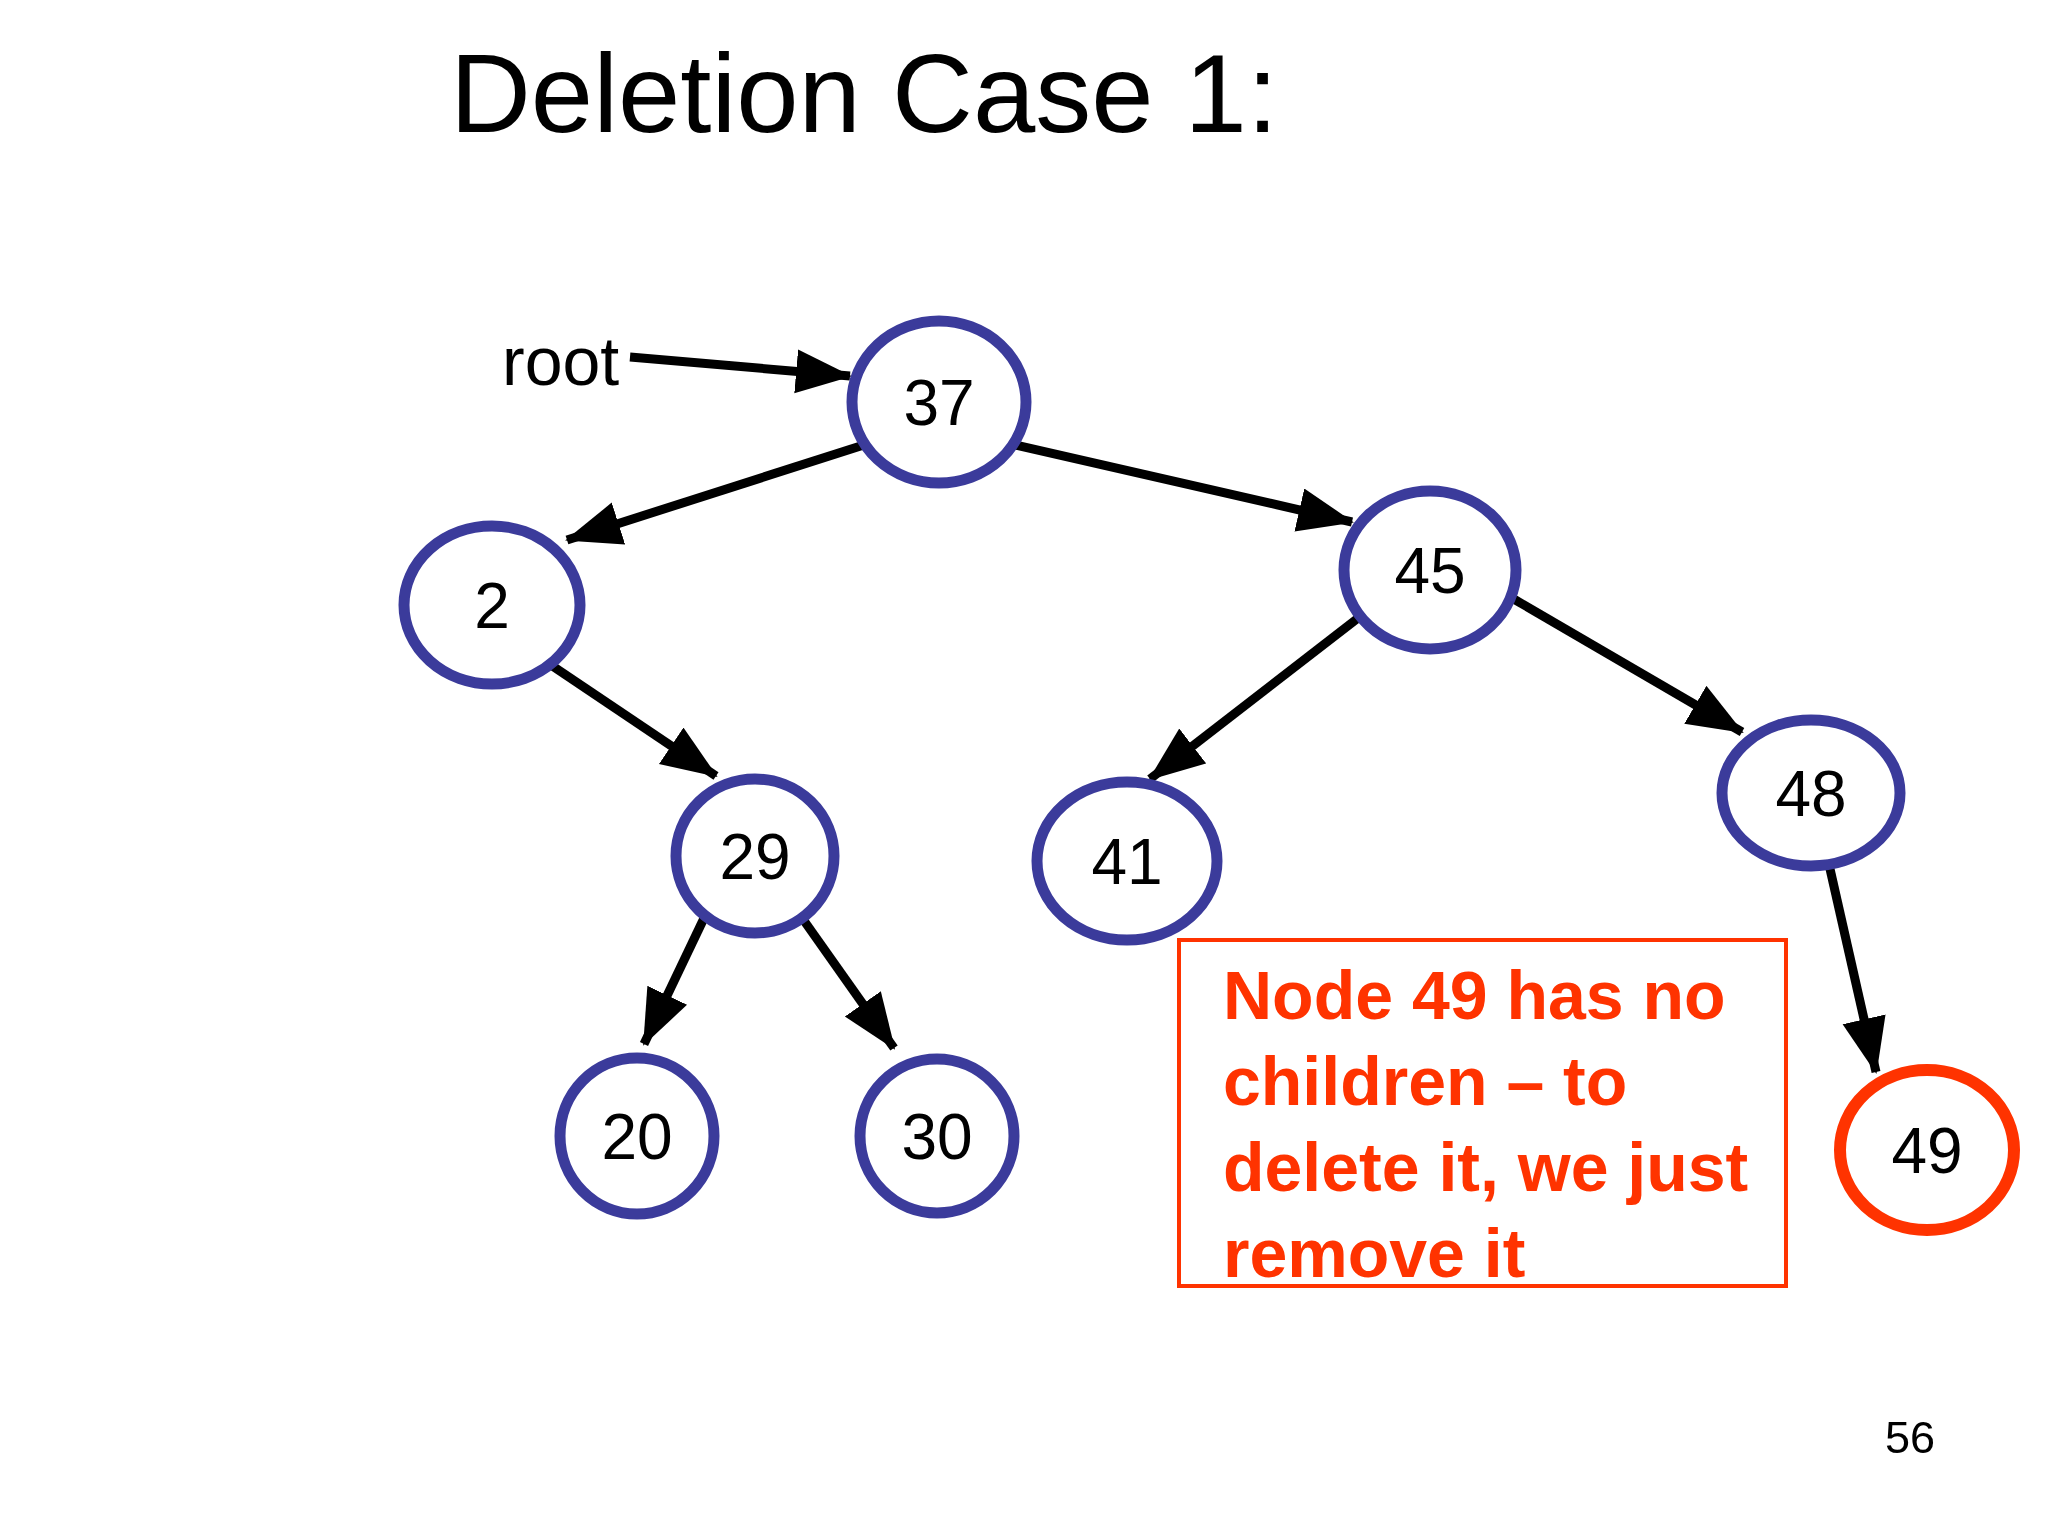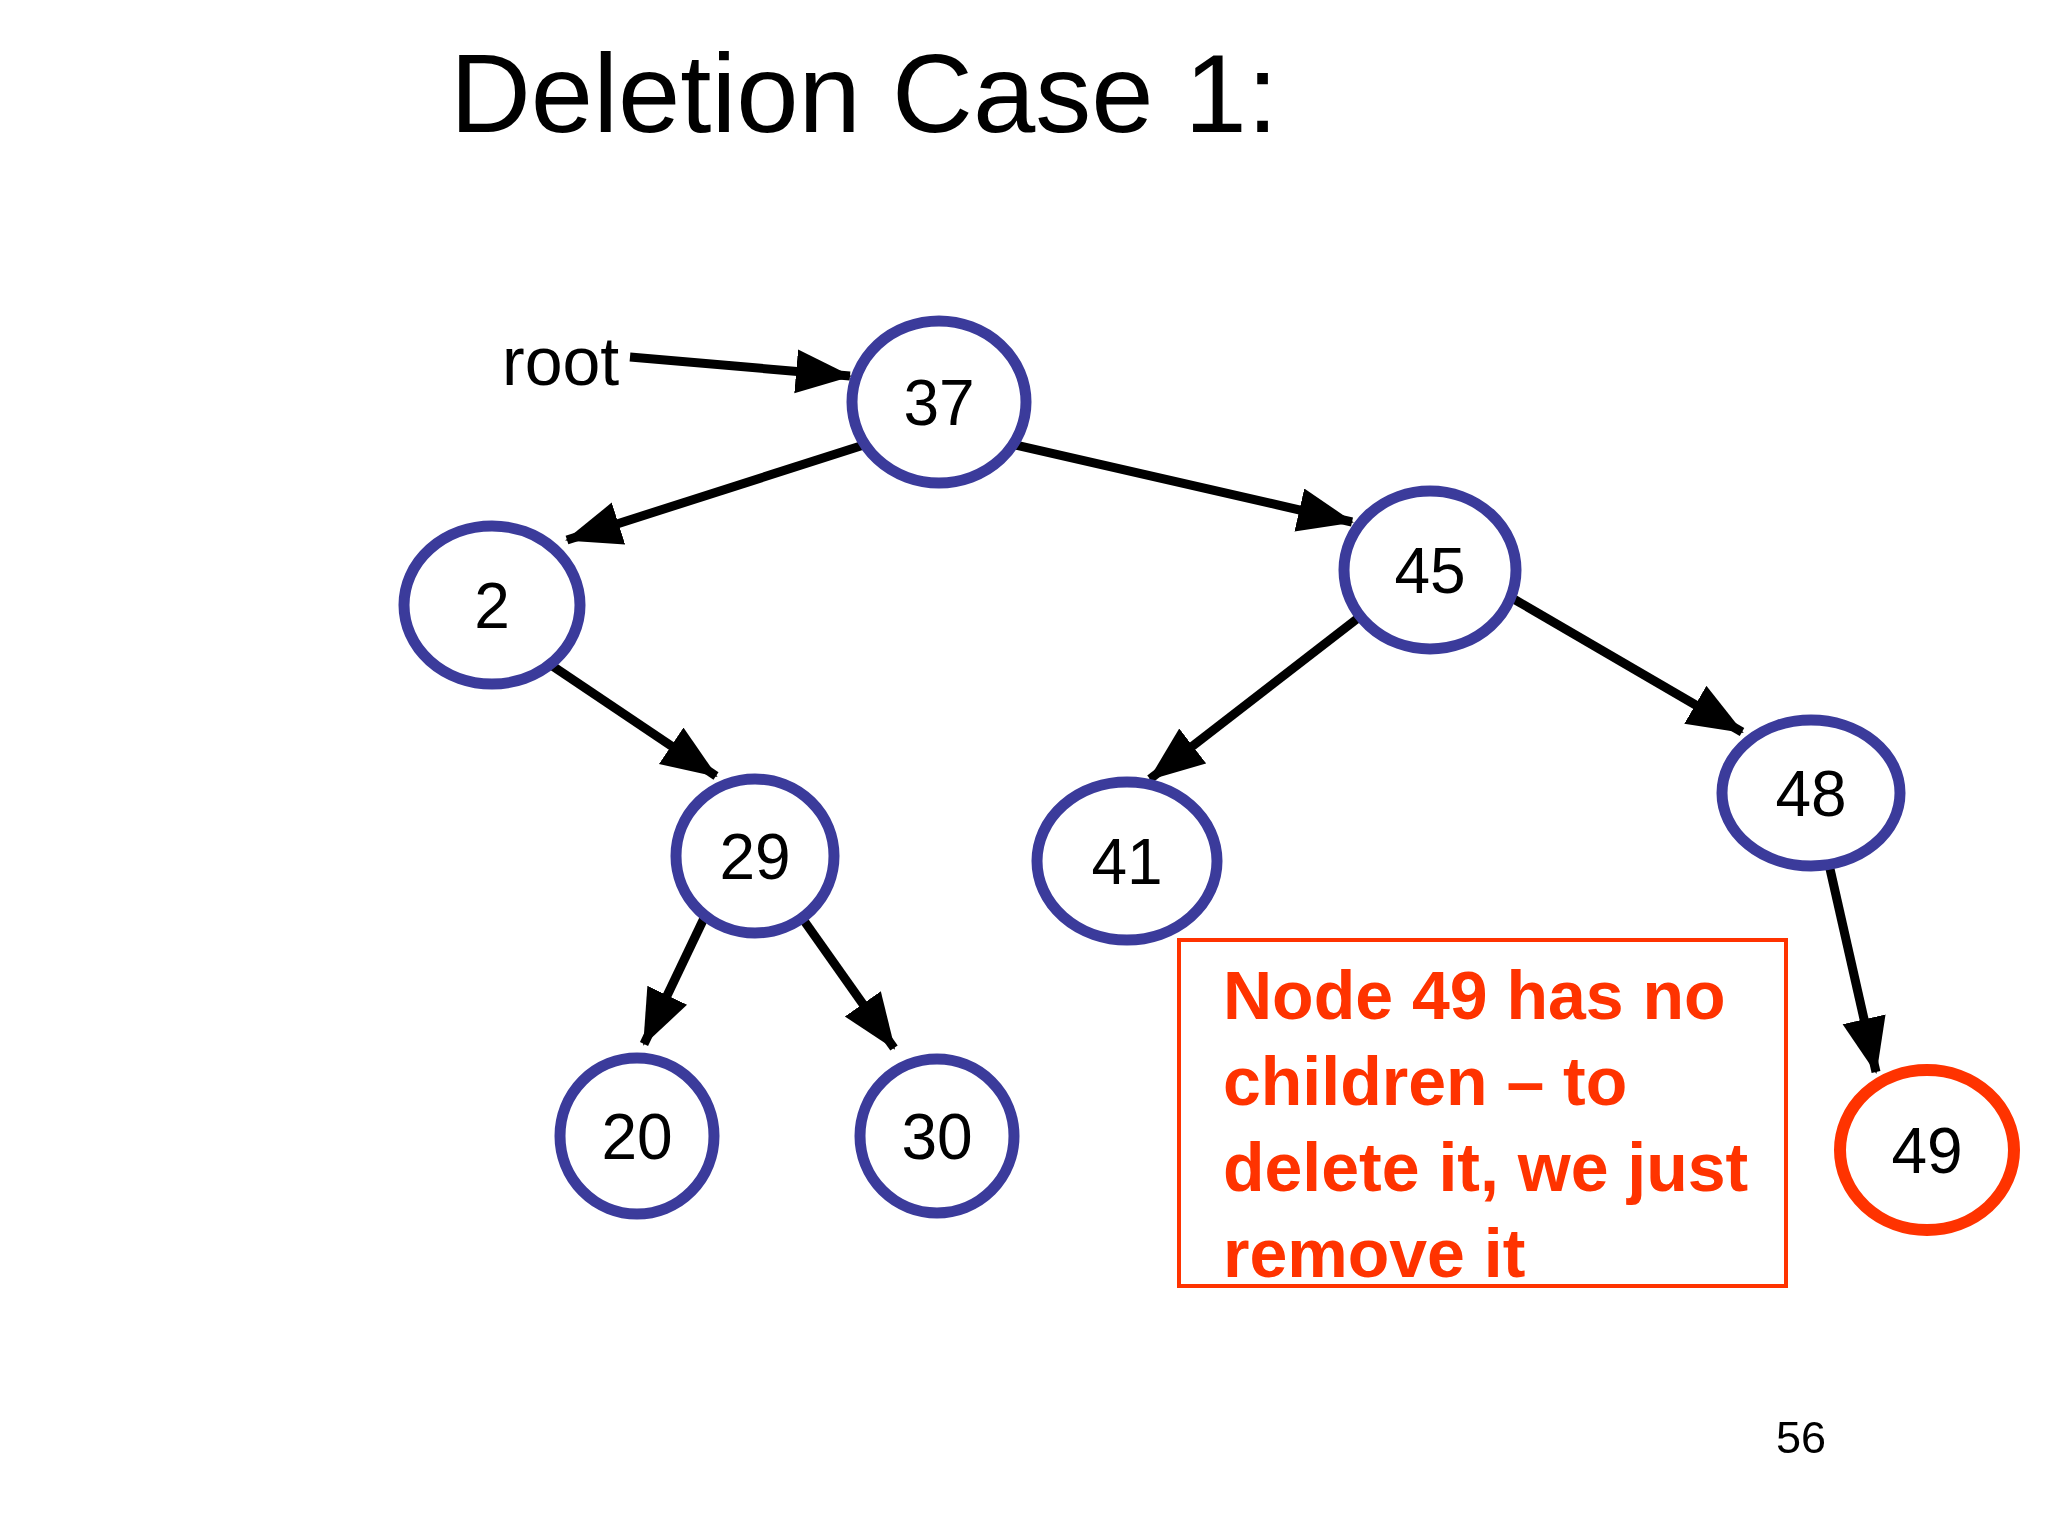--- a/index.html
+++ b/index.html
@@ -60,21 +60,21 @@
   }
   .callout-text{
     font-size:68px;
     line-height:86px;
     font-weight:bold;
     color:#FF3300;
     white-space:pre-line;
   }
   .page-number{
     position:absolute;
-    left:1776px;top:1412px;
+    left:1885px;top:1412px;
     font-size:45px;
     color:#000;
   }
 </style>
 </head>
 <body>
 
 <div class="slide-title">
   <div>Deletion Case 1:</div>
 </div>

